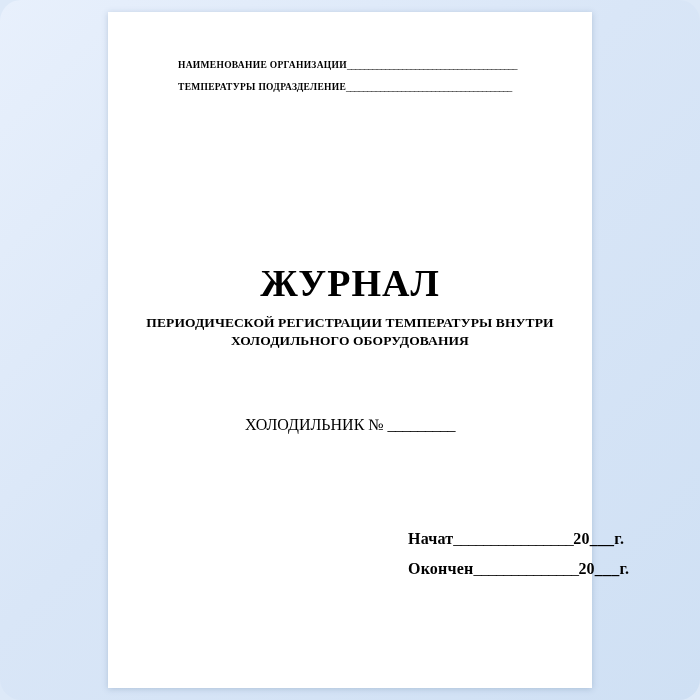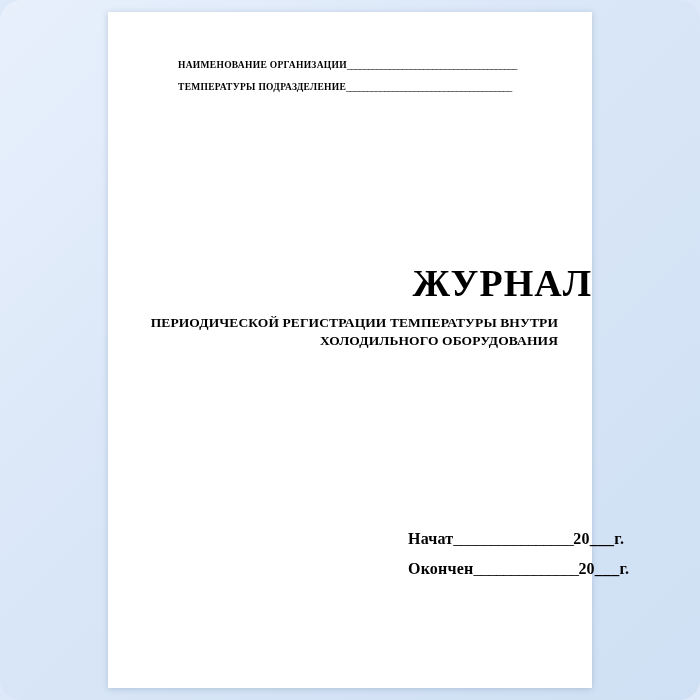--- a/index.html
+++ b/index.html
@@ -45,21 +45,21 @@
   }
   .org-line .fill {
     font-weight: 400;
     letter-spacing: -0.5px;
   }
   .title-block {
     position: absolute;
     left: 0;
     top: 252px;
     width: 484px;
-    text-align: right;
+    text-align: center;
   }
   .main-title {
     font-size: 38px;
     font-weight: bold;
     letter-spacing: 1px;
     color: #000;
     line-height: 1.05;
   }
   .subtitle {
     margin-top: 10px;
@@ -114,20 +114,24 @@
       <div class="org-line">
         <span>ТЕМПЕРАТУРЫ ПОДРАЗДЕЛЕНИЕ</span><span class="fill">_______________________________________</span>
       </div>
     </div>
 
     <div class="title-block">
       <div class="main-title">ЖУРНАЛ</div>
       <div class="subtitle">ПЕРИОДИЧЕСКОЙ РЕГИСТРАЦИИ ТЕМПЕРАТУРЫ ВНУТРИ ХОЛОДИЛЬНОГО ОБОРУДОВАНИЯ</div>
     </div>
 
+    <div class="fridge-block">
+      <span>ХОЛОДИЛЬНИК №</span>
+      <span class="fill">_________</span>
+    </div>
 
     <div class="footer-block">
       <div class="footer-line">
         <span>Начат</span><span class="fill">________________</span><span>20___г.</span>
       </div>
       <div class="footer-line">
         <span>Окончен</span><span class="fill">______________</span><span>20___г.</span>
       </div>
     </div>
 

